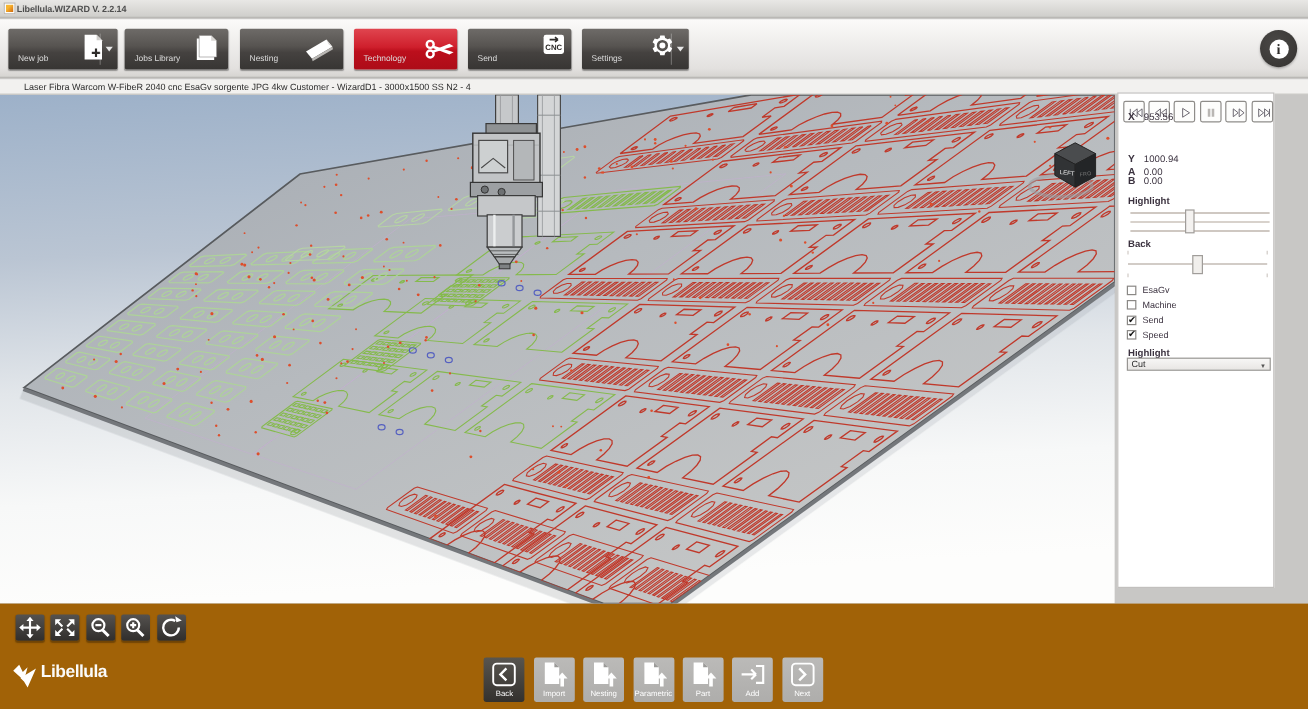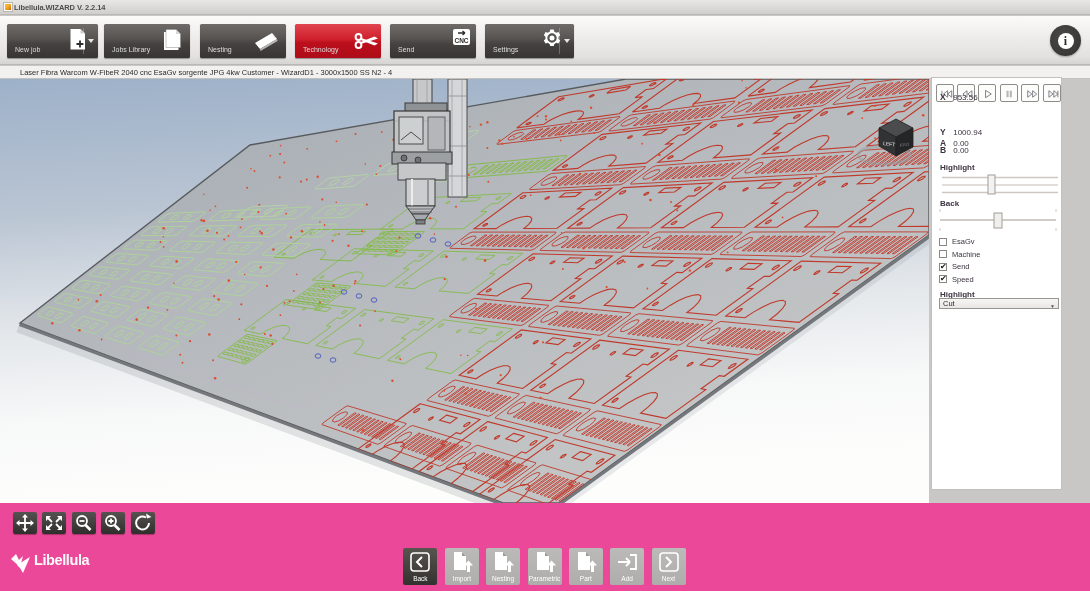--- a/index.html
+++ b/index.html
@@ -37,21 +37,21 @@
 .crow { position:absolute; left:8px; font-size:8px; color:#3c3340; }
 .crow b { display:inline-block; width:11px; font-size:8.5px; }
 .plabel { position:absolute; left:8px; font-size:8px; font-weight:bold; color:#3c3340; }
 .cbx { position:absolute; left:7px; width:8px; height:8px; border:1px solid #8a8885; background:#fff; }
 .cbx.ck:before { content:"\2714"; position:absolute; left:0px; top:-2px; font-size:8px; color:#111; }
 .cblbl { position:absolute; left:20px; font-size:7.5px; color:#3c3340; }
 #combo { position:absolute; left:7px; top:219px; width:120px; height:11px;
   background:linear-gradient(#f7f6f5,#e8e6e4); border:1px solid #979592; font-size:7.5px;
   color:#2b2b2b; line-height:10px; padding-left:3px; }
 #combo .cv { position:absolute; right:3px; top:2px; font-size:5px; color:#555; }
-#bottombar { position:absolute; left:0; top:503px; width:1090px; height:88px; background:#ec4899; }
+#bottombar { position:absolute; left:0; top:503px; width:1090px; height:88px; background:#a16207; }
 .zbtn { position:absolute; top:9px; width:24px; height:22px; border-radius:2px;
   background:linear-gradient(#55524f,#302e2c); box-shadow:0 1px 1px rgba(0,0,0,.3); }
 #logo { position:absolute; left:10px; top:47px; width:200px; height:30px; color:#fff; }
 #logo .word { position:absolute; left:24px; top:2px; font-size:14.5px; font-weight:bold;
   letter-spacing:-0.4px; color:#fbfbfa; }
 .nbtn { position:absolute; top:44.5px; width:34px; height:37px; border-radius:2px;
   background:linear-gradient(#bbbab8,#aeadab); }
 .nbtn.dark { background:linear-gradient(#58554f,#33312e); }
 .nbtn .nlbl { position:absolute; left:0; right:0; bottom:3px; text-align:center; font-size:6.5px;
   color:#fff; }

